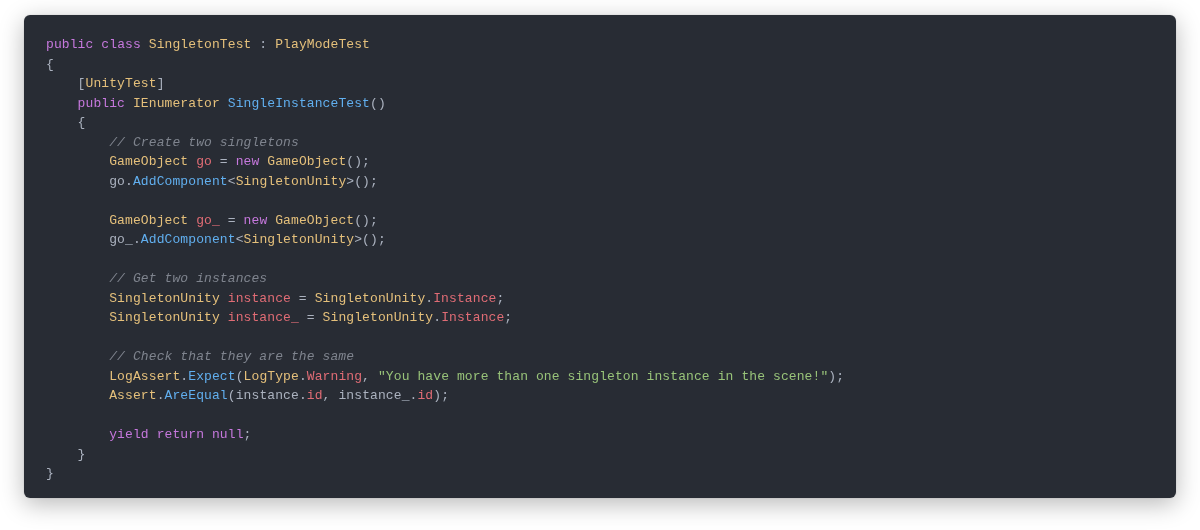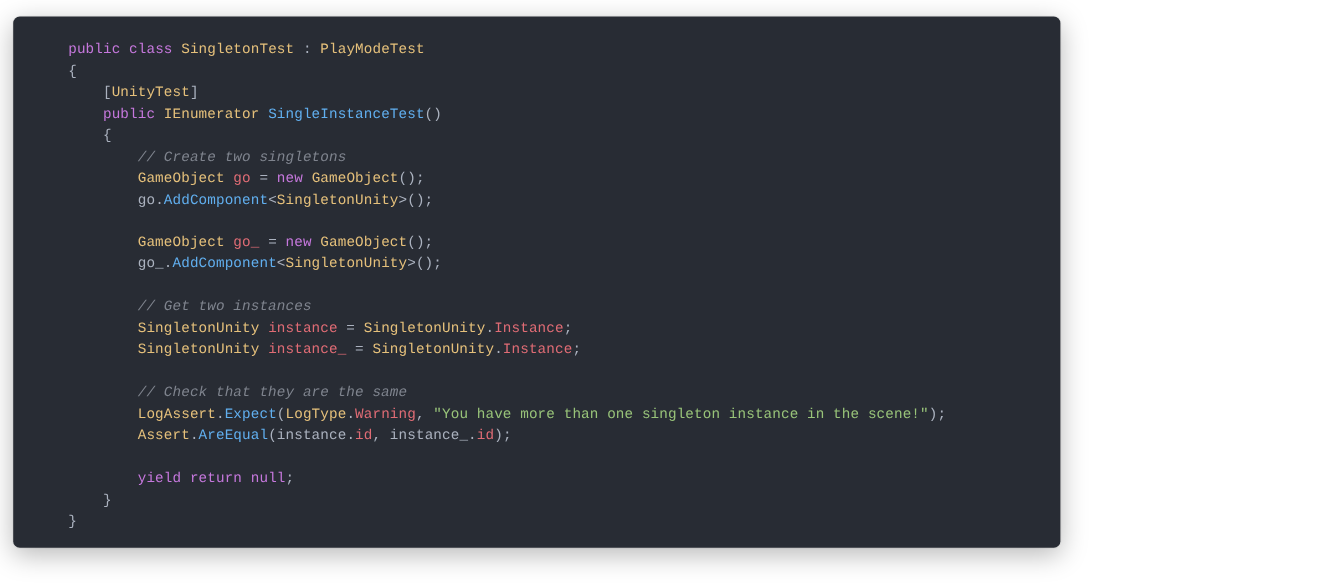--- a/index.html
+++ b/index.html
@@ -6,29 +6,28 @@
     margin: 0;
     padding: 0;
     background: #ffffff;
     width: 1200px;
     height: 530px;
     overflow: hidden;
     font-family: "SFMono-Regular", Consolas, "Liberation Mono", Menlo, Courier, monospace;
   }
   .frame {
     position: absolute;
-    left: 12px;
+    left: 24px;
     top: 15px;
-    width: 952px;
+    width: 1152px;
     height: 483px;
     background: #282c34;
     border-radius: 6px;
     box-shadow: 0 6px 24px rgba(0,0,0,0.28), 0 0 0 1px rgba(0,0,0,0.03);
     box-sizing: border-box;
-    padding-left: 28px;
   }
   pre.code {
     margin: 0;
     padding: 20px 22px 16px 22px;
     font-family: inherit;
     font-size: 13px;
     line-height: 1.50;
     letter-spacing: 0.1px;
     color: #abb2bf;
     white-space: pre;

